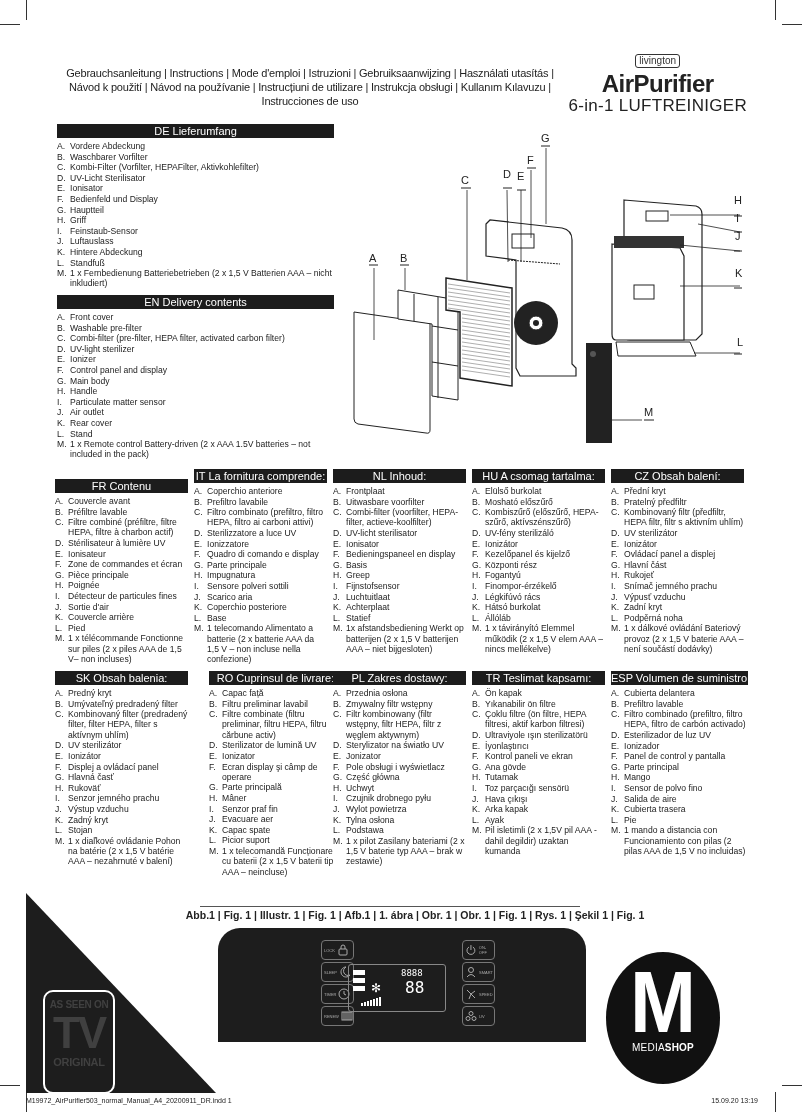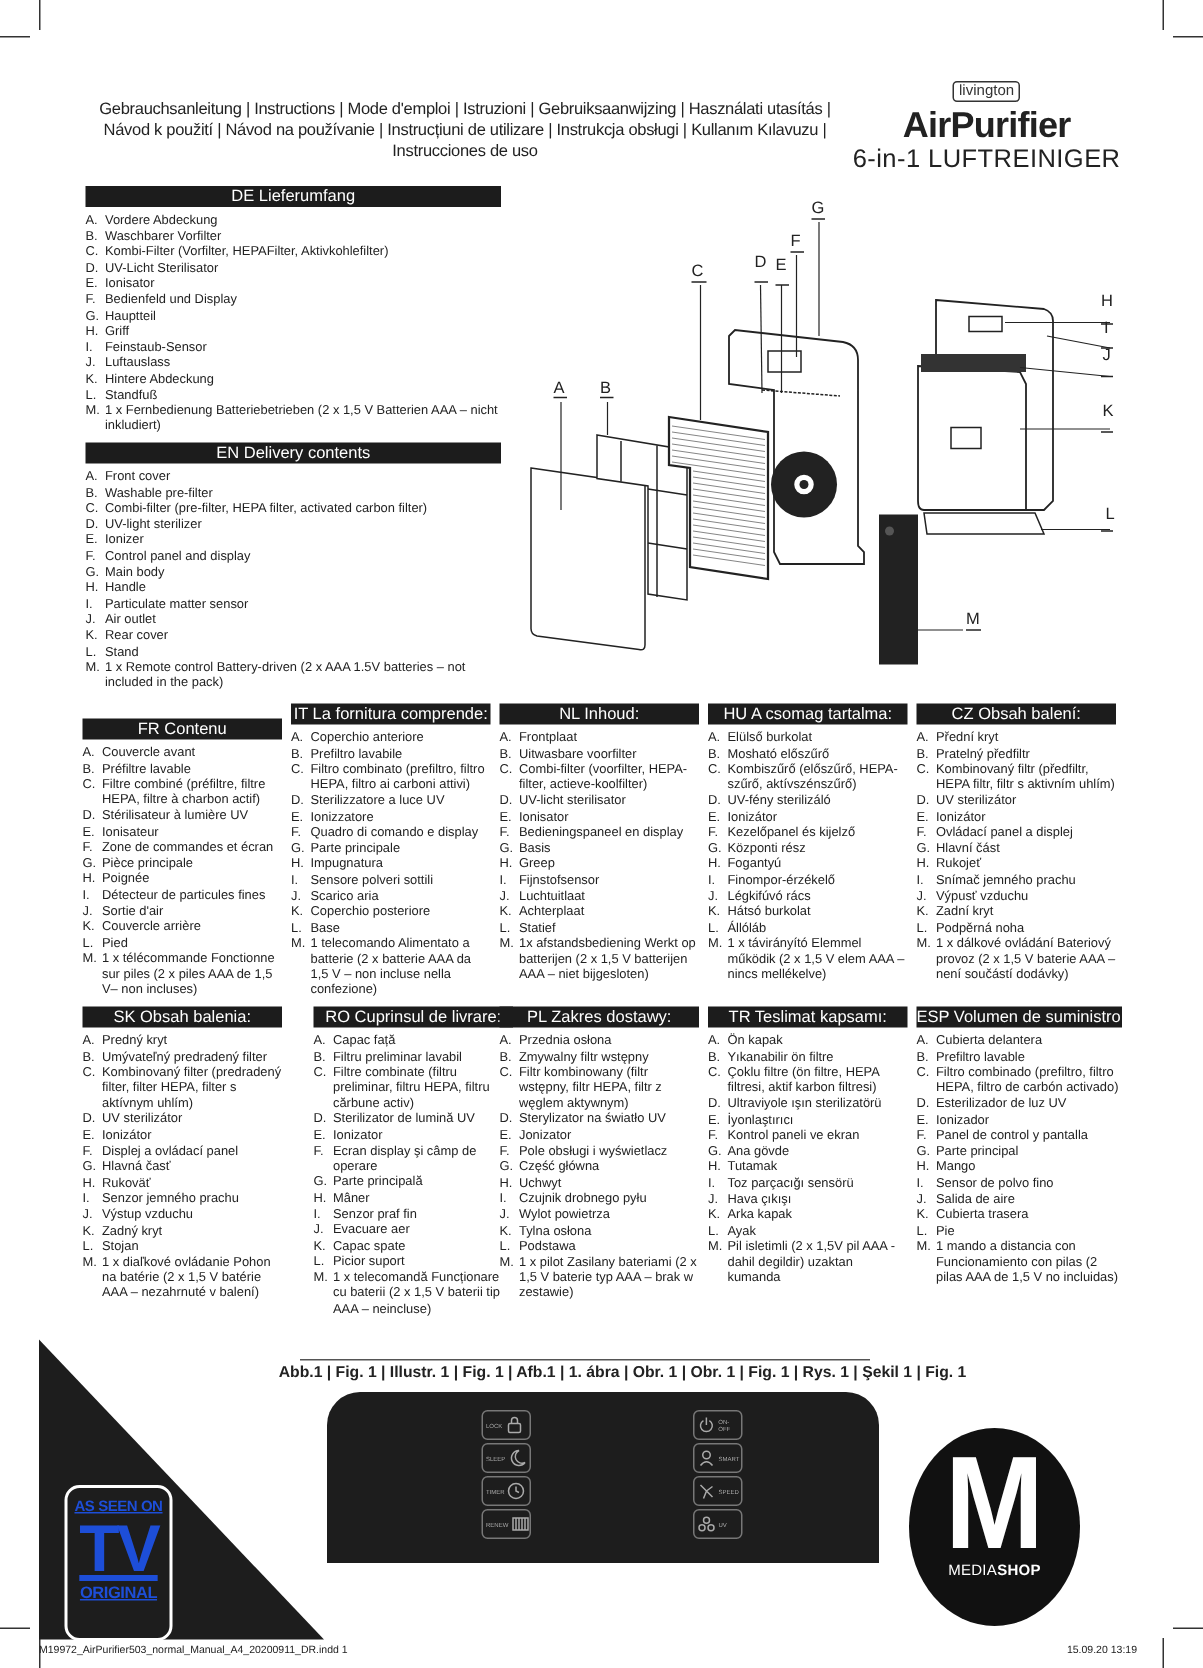--- a/index.html
+++ b/index.html
@@ -21,21 +21,21 @@
 
   .fig-line { position: absolute; left: 200px; top: 906px; width: 380px; height: 1px; background: #555; }
   .fig-caption { position: absolute; left: 150px; top: 909px; width: 530px; text-align: center; font-weight: bold; font-size: 10.5px; color: #222; }
 
   .panel { position: absolute; left: 218px; top: 928px; width: 368px; height: 114px; background: #1d1d1d; border-radius: 22px 22px 0 0; }
   .pbtn { position: absolute; width: 33px; height: 20px; border: 1px solid #777; border-radius: 4px; color: #aaa; font-size: 4px; display: flex; align-items: center; padding-left: 2px; gap: 2px; }
   .pbtn svg { width: 12px; height: 12px; }
   .lcd { position: absolute; left: 130px; top: 36px; width: 98px; height: 48px; border: 1px solid #888; border-radius: 3px; }
 
   .tri { position: absolute; left: 26px; top: 893px; width: 0; height: 0; border-left: 190px solid #1d1d1d; border-top: 200px solid transparent; }
-  .tvbadge { position: absolute; left: 43px; top: 990px; width: 72px; height: 104px; border: 2px solid #fff; border-radius: 10px; color: #1d4ed8; text-align: center; font-weight: bold; text-decoration: underline; }
+  .tvbadge { position: absolute; left: 43px; top: 990px; width: 72px; height: 104px; border: 2px solid #fff; border-radius: 10px; color: #404040; text-align: center; font-weight: bold; }
   .tvbadge .t1 { font-size: 10px; margin-top: 7px; letter-spacing: -0.3px; }
   .tvbadge .t2 { font-size: 44px; line-height: 46px; letter-spacing: -2px; }
   .tvbadge .t3 { font-size: 11px; letter-spacing: -0.3px; }
 
   .mlogo { position: absolute; left: 606px; top: 952px; width: 114px; height: 132px; background: #111; border-radius: 50%; color: #fff; text-align: center; }
   .mlogo .m { font-size: 88px; font-weight: bold; line-height: 80px; margin-top: 10px; transform: scaleX(0.9); }
   .mlogo .ms { font-size: 10px; letter-spacing: 0.2px; }
   .mlogo .ms b { font-weight: bold; }
 
   .footer-left { position: absolute; left: 26px; top: 1097px; font-size: 7px; color: #222; }
@@ -847,20 +847,37 @@
       </svg>
     </div>
   <div class="pbtn" style="left:103px;top:78px;">
       <span>RENEW</span>
       <svg viewBox="0 0 12 12">
         <rect x="1" y="2" width="10" height="8" fill="none" stroke="#aaa"></rect>
         <path d="M3 2 V10 M5 2 V10 M7 2 V10 M9 2 V10" stroke="#aaa"></path>
       </svg>
     </div>
 
+  <div class="lcd">
+    <div style="position:absolute;left:4px;top:5px;width:12px;height:5px;background:#fff;"></div>
+    <div style="position:absolute;left:4px;top:13px;width:12px;height:5px;background:#fff;"></div>
+    <div style="position:absolute;left:4px;top:21px;width:12px;height:5px;background:#fff;"></div>
+    <div style="position:absolute;left:52px;top:3px;color:#fff;font-size:9px;font-family:'DejaVu Sans Mono',monospace;">8888</div>
+    <div style="position:absolute;left:56px;top:13px;color:#fff;font-size:16px;font-family:'DejaVu Sans Mono',monospace;">88</div>
+    <div style="position:absolute;left:22px;top:16px;color:#fff;font-size:12px;">✻</div>
+    <div style="position:absolute;left:12px;top:32px;display:flex;align-items:flex-end;gap:1px;">
+      <div style="width:2px;height:3px;background:#fff"></div>
+        <div style="width:2px;height:4px;background:#fff"></div>
+        <div style="width:2px;height:5px;background:#fff"></div>
+        <div style="width:2px;height:6px;background:#fff"></div>
+        <div style="width:2px;height:7px;background:#fff"></div>
+        <div style="width:2px;height:8px;background:#fff"></div>
+        <div style="width:2px;height:9px;background:#fff"></div>
+    </div>
+  </div>
 
   <div class="pbtn" style="left:244px;top:12px;">
       <svg viewBox="0 0 12 12">
         <path d="M4 3 A4 4 0 1 0 8 3" fill="none" stroke="#aaa"></path>
         <path d="M6 1 V6" stroke="#aaa"></path>
       </svg>
       <span>ON-OFF</span>
     </div>
   <div class="pbtn" style="left:244px;top:34px;">
       <svg viewBox="0 0 12 12">

